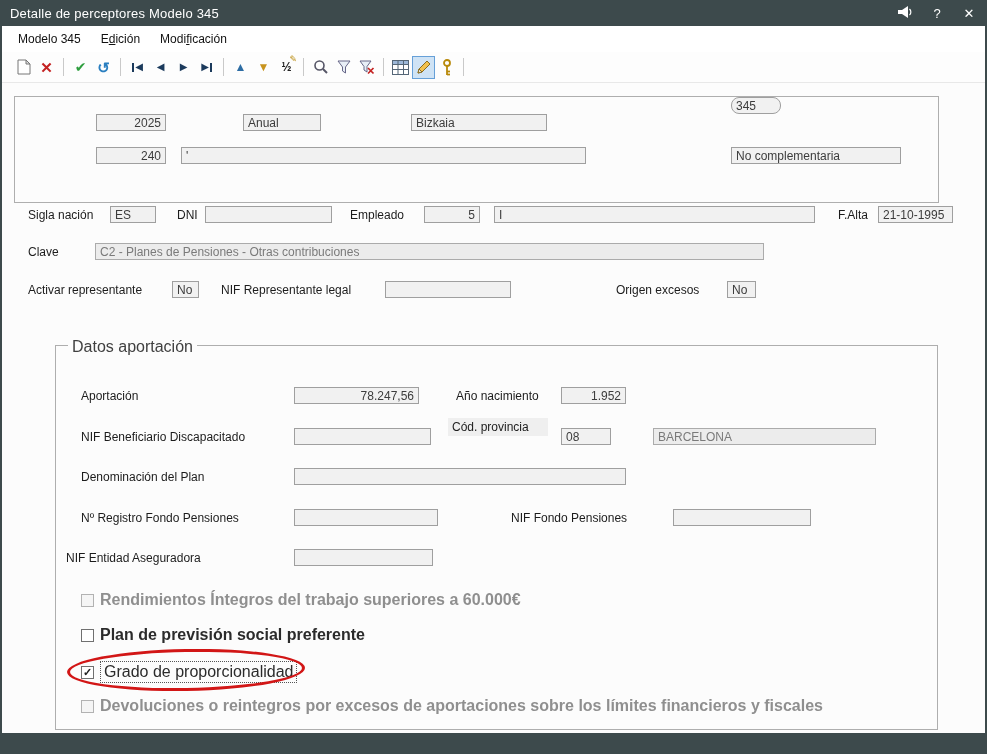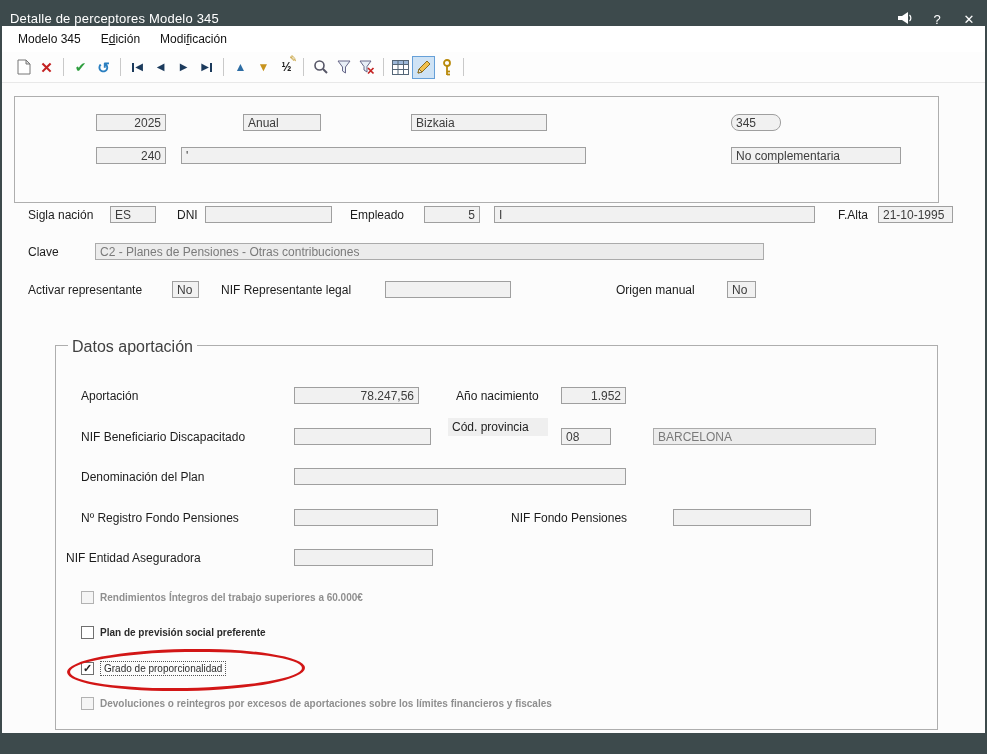--- a/index.html
+++ b/index.html
@@ -4,21 +4,21 @@
 <style>
   * { margin:0; padding:0; box-sizing:border-box; }
   html,body { width:987px; height:754px; }
   body { font-family:"Liberation Sans", sans-serif; background:#8a8a8a; }
   .window { position:relative; width:987px; height:754px; background:#fcfcfc; overflow:hidden; }
   .sideL,.sideR { position:absolute; top:0; width:2px; height:754px; background:#3d4a4c; z-index:5; }
   .sideL { left:0; } .sideR { right:0; }
   .bottombar { position:absolute; left:0; bottom:0; width:987px; height:21px; background:#3d4a4c; z-index:5; }
 
   .titlebar { position:absolute; left:0; top:0; width:987px; height:26px; background:#3d4a4c; color:#fff;
-              display:flex; align-items:flex-end; padding:0 10px; z-index:6; }
+              display:flex; align-items:center; padding:0 10px; z-index:6; }
   .titlebar .title { font-size:13px; letter-spacing:.2px; }
   .tb-icons { margin-left:auto; display:flex; align-items:center; gap:16px; }
   .tb-ic { color:#fff; font-size:13px; min-width:16px; text-align:center; cursor:pointer; line-height:1; }
 
   .menubar { position:absolute; left:0; top:26px; width:985px; height:26px; background:#ffffff;
              display:flex; align-items:center; padding-left:8px;text-align:center; }
   .menu-item { font-size:12px; color:#111; padding:5px 10px; cursor:default; }
   .menu-item .u { text-decoration:underline; }
 
   .toolbar { position:absolute; left:2px; top:52px; width:983px; height:31px; background:#fdfdfd;
@@ -44,21 +44,21 @@
   .field.num { justify-content:flex-end; }
   .field.dis { color:#7a7a7a; background:#ececec; border-color:#ababab; }
 
   .groupbox { position:absolute; border:1px solid #aeaeae; background:#fcfcfc; }
   .legend { position:absolute; top:-8px; left:12px; background:#fcfcfc; padding:0 4px; font-size:16px; color:#404040; }
 
   .cbrow { position:absolute; display:flex; align-items:center; gap:6px; }
   .cbbox { width:13px; height:13px; border:1px solid #707070; background:#fff; font-size:11px;
            display:flex; align-items:center; justify-content:center; color:#222; font-weight:bold; flex:0 0 13px; }
   .cbbox.dis { border-color:#b2b2b2; background:#f5f5f5; }
-  .cblabel { font-size:10px; color:#2b2b2b; }
+  .cblabel { font-size:16px; color:#2b2b2b; }
   .bold { font-weight:bold; }
   .graytext { color:#8f8f8f; }
   .focusbox { border:1px dotted #555; padding:1px 3px; }
 
   .ellipse { position:absolute; border:3px solid #d21616; border-radius:50%; transform:rotate(-1deg);
              pointer-events:none; z-index:4; }
 </style>
 </head>
 <body>
 
@@ -162,21 +162,21 @@
           <line x1="5" y1="15.5" x2="8" y2="15.5" stroke="#b8890a" stroke-width="1.8"></line>
         </svg>
     </span>
     <span class="sep"></span>
   </div>
 
   <div class="groupbox" style="left:14px; top:96px; width:925px; height:107px;">
     <div class="field num" style="left:81px; top:17px; width:70px;">2025</div>
     <div class="field" style="left:228px; top:17px; width:78px;">Anual</div>
     <div class="field" style="left:396px; top:17px; width:136px;">Bizkaia</div>
-    <div class="field" style="left:716px; top:17px; width:50px;border-radius:8px;">345</div>
+    <div class="field" style="left:716px; top:0; width:50px;border-radius:8px;">345</div>
     <div class="field num" style="left:81px; top:50px; width:70px;">240</div>
     <div class="field" style="left:166px; top:50px; width:405px;">'</div>
     <div class="field" style="left:716px; top:50px; width:170px;">No complementaria</div>
   </div>
 
   <span class="lbl" style="left:28px; top:208px;">Sigla nación</span>
   <div class="field" style="left:110px; top:206px; width:46px;">ES</div>
   <span class="lbl" style="left:177px; top:208px;">DNI</span>
   <div class="field" style="left:205px; top:206px; width:127px;"></div>
   <span class="lbl" style="left:350px; top:208px;">Empleado</span>
@@ -185,21 +185,21 @@
   <span class="lbl" style="left:838px; top:208px;">F.Alta</span>
   <div class="field" style="left:878px; top:206px; width:75px;">21-10-1995</div>
 
   <span class="lbl" style="left:28px; top:245px;">Clave</span>
   <div class="field dis" style="left:95px; top:243px; width:669px;">C2 - Planes de Pensiones - Otras contribuciones</div>
 
   <span class="lbl" style="left:28px; top:283px;">Activar representante</span>
   <div class="field" style="left:172px; top:281px; width:27px;">No</div>
   <span class="lbl" style="left:221px; top:283px;text-align:right;">NIF Representante legal</span>
   <div class="field" style="left:385px; top:281px; width:126px;"></div>
-  <span class="lbl" style="left:616px; top:283px;">Origen manual</span>
+  <span class="lbl" style="left:616px; top:283px;">Origen excesos</span>
   <div class="field" style="left:727px; top:281px; width:29px;">No</div>
 
   <div class="groupbox" style="left:55px; top:345px; width:883px; height:385px;">
     <span class="legend">Datos aportación</span>
 
     <span class="lbl" style="left:25px; top:43px;">Aportación</span>
     <div class="field num" style="left:238px; top:41px; width:125px;">78.247,56</div>
     <span class="lbl" style="left:400px; top:43px;">Año nacimiento</span>
     <div class="field num" style="left:505px; top:41px; width:65px;">1.952</div>
 

